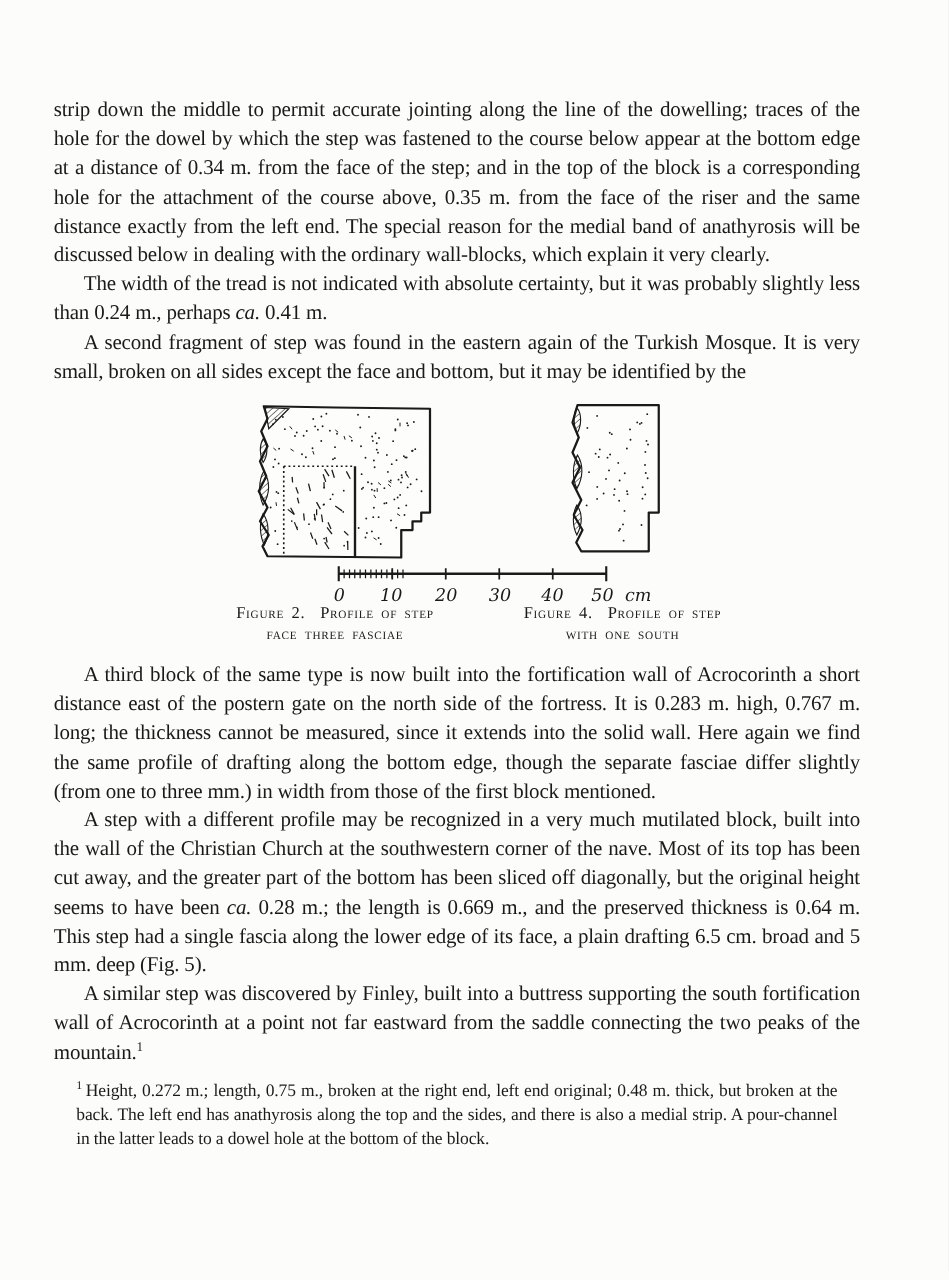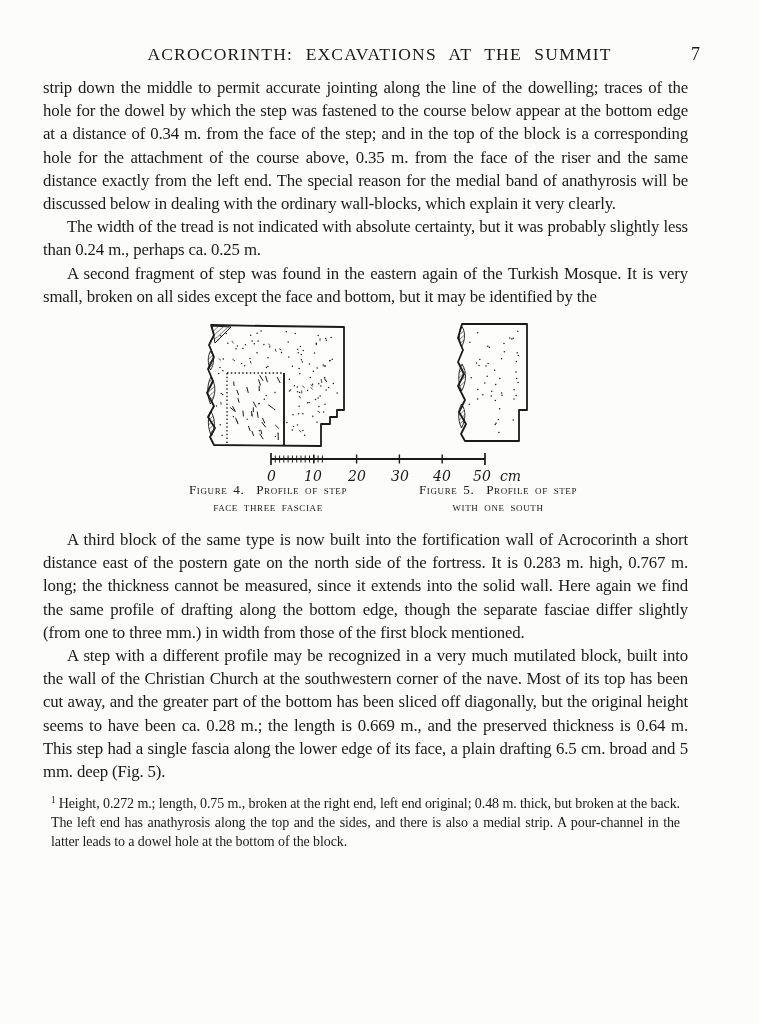--- a/index.html
+++ b/index.html
@@ -5,49 +5,45 @@
   html,body{margin:0;padding:0;background:#e9e9e7;}
   .page{position:relative;width:759px;height:1024px;background:#fcfcfa;color:#1a1a1a;
         font-family:"Liberation Serif", serif;overflow:hidden;margin:0 auto;}
   .running-head{position:absolute;top:44px;left:57px;width:645px;height:22px;}
   .rh-title{display:block;text-align:center;font-size:17.5px;letter-spacing:1.2px;word-spacing:7px;}
   .rh-num{position:absolute;right:2px;top:0;font-size:18px;}
   .content{position:absolute;top:76px;left:43px;width:645px;}
   p.body{margin:0;font-size:16.8px;line-height:23.2px;text-align:justify;
          letter-spacing:-0.15px;text-justify:inter-word;}
   p.indent{text-indent:24px;}
-  .it{}
+  .it{font-style:italic;}
   sup.fn-ref{vertical-align:super;font-size:10.5px;line-height:0;}
   .figures{position:relative;height:212px;margin-top:8px;}
   .figsvg{position:absolute;}
   .scalebar{position:absolute;left:220px;top:134px;width:290px;height:36px;}
   .sc-label{font-family:"DejaVu Serif", serif;font-style:italic;font-size:14px;fill:#1a1a1a;}
   .caption{position:absolute;top:166px;width:220px;text-align:center;
            font-size:13.2px;line-height:16.5px;font-variant:small-caps;
            letter-spacing:0.6px;word-spacing:2px;}
   .cap4{left:115px;} .cap5{left:345px;}
-  .footnote{margin:8px;margin-top:11px;font-size:14px;line-height:19px;text-align:justify;
+  .footnote{margin:18px;margin-top:11px;font-size:14px;line-height:19px;text-align:justify;
             letter-spacing:-0.1px;}
   .fn-sup{vertical-align:super;font-size:9.5px;line-height:0;margin-right:3px;}
 </style>
 </head>
 <body>
 
 <div class="page">
 
-  <div class="running-head">
-    <span class="rh-title">ACROCORINTH: EXCAVATIONS AT THE SUMMIT</span>
-    <span class="rh-num">7</span>
-  </div>
 
   <div class="content">
 
     <p class="body">strip down the middle to permit accurate jointing along the line of the dowelling; traces of the hole for the dowel by which the step was fastened to the course below appear at the bottom edge at a distance of 0.34 m. from the face of the step; and in the top of the block is a corresponding hole for the attachment of the course above, 0.35 m. from the face of the riser and the same distance exactly from the left end.  The special reason for the medial band of anathyrosis will be discussed below in dealing with the ordinary wall-blocks, which explain it very clearly.</p>
 
-    <p class="body indent"><span>The width of the tread is not indicated with absolute certainty, but it was probably slightly less than 0.24 m., perhaps </span><span class="it">ca.</span><span> 0.25 m.</span></p>
+    <p class="body indent"><span>The width of the tread is not indicated with absolute certainty, but it was probably slightly less than 0.24 m., perhaps </span><span class="it">ca.</span><span> 0.41 m.</span></p>
 
     <p class="body indent">A second fragment of step was found in the eastern again of the Turkish Mosque.  It is very small, broken on all sides except the face and bottom, but it may be identified by the</p>
 
     <div class="figures">
 
       <svg class="figsvg" style="left:155px;top:0;" width="172" height="134" viewBox="0 0 172 134">
         <defs>
           <pattern id="hatch" patternUnits="userSpaceOnUse" width="3.5" height="3.5" patternTransform="rotate(48)">
             <line x1="0" y1="0" x2="0" y2="3.5" stroke="#1a1a1a" stroke-width="0.9"></line>
           </pattern>
@@ -306,31 +302,32 @@
         <text class="sc-label" x="4" y="31">0</text>
         <text class="sc-label" x="41" y="31">10</text>
         <text class="sc-label" x="85" y="31">20</text>
         <text class="sc-label" x="128" y="31">30</text>
         <text class="sc-label" x="170" y="31">40</text>
         <text class="sc-label" x="210" y="31">50</text>
         <text class="sc-label" x="237" y="31">cm</text>
       </svg>
 
       <div class="caption cap4">
-        <span><span>Figure 4.</span>&nbsp;&nbsp;<span>Profile of step</span></span><br>
+        <span><span>Figure 2.</span>&nbsp;&nbsp;<span>Profile of step</span></span><br>
         <span>face three fasciae</span>
       </div>
       <div class="caption cap5">
-        <span><span>Figure 5.</span>&nbsp;&nbsp;<span>Profile of step</span></span><br>
+        <span><span>Figure 4.</span>&nbsp;&nbsp;<span>Profile of step</span></span><br>
         <span>with one south</span>
       </div>
     </div>
 
 
     <p class="body indent">A third block of the same type is now built into the fortification wall of Acrocorinth a short distance east of the postern gate on the north side of the fortress.  It is 0.283 m. high, 0.767 m. long; the thickness cannot be measured, since it extends into the solid wall.  Here again we find the same profile of drafting along the bottom edge, though the separate fasciae differ slightly (from one to three mm.) in width from those of the first block mentioned.</p>
 
     <p class="body indent"><span>A step with a different profile may be recognized in a very much mutilated block, built into the wall of the Christian Church at the southwestern corner of the nave.  Most of its top has been cut away, and the greater part of the bottom has been sliced off diagonally, but the original height seems to have been </span><span class="it">ca.</span><span> 0.28 m.; the length is 0.669 m., and the preserved thickness is 0.64 m.  This step had a single fascia along the lower edge of its face, a plain drafting 6.5 cm. broad and 5 mm. deep (Fig. 5).</span></p>
 
+    <p class="body indent"><span>A similar step was discovered by Finley, built into a buttress supporting the south fortification wall of Acrocorinth at a point not far eastward from the saddle connecting the two peaks of the mountain.</span><sup class="fn-ref">1</sup></p>
 
     <p class="footnote fn-first"><sup class="fn-sup">1</sup><span>Height, 0.272 m.; length, 0.75 m., broken at the right end, left end original; 0.48 m. thick, but broken at the back.  The left end has anathyrosis along the top and the sides, and there is also a medial strip.  A pour-channel in the latter leads to a dowel hole at the bottom of the block.</span></p>
 
   </div>
 </div>
 
 </body></html>

